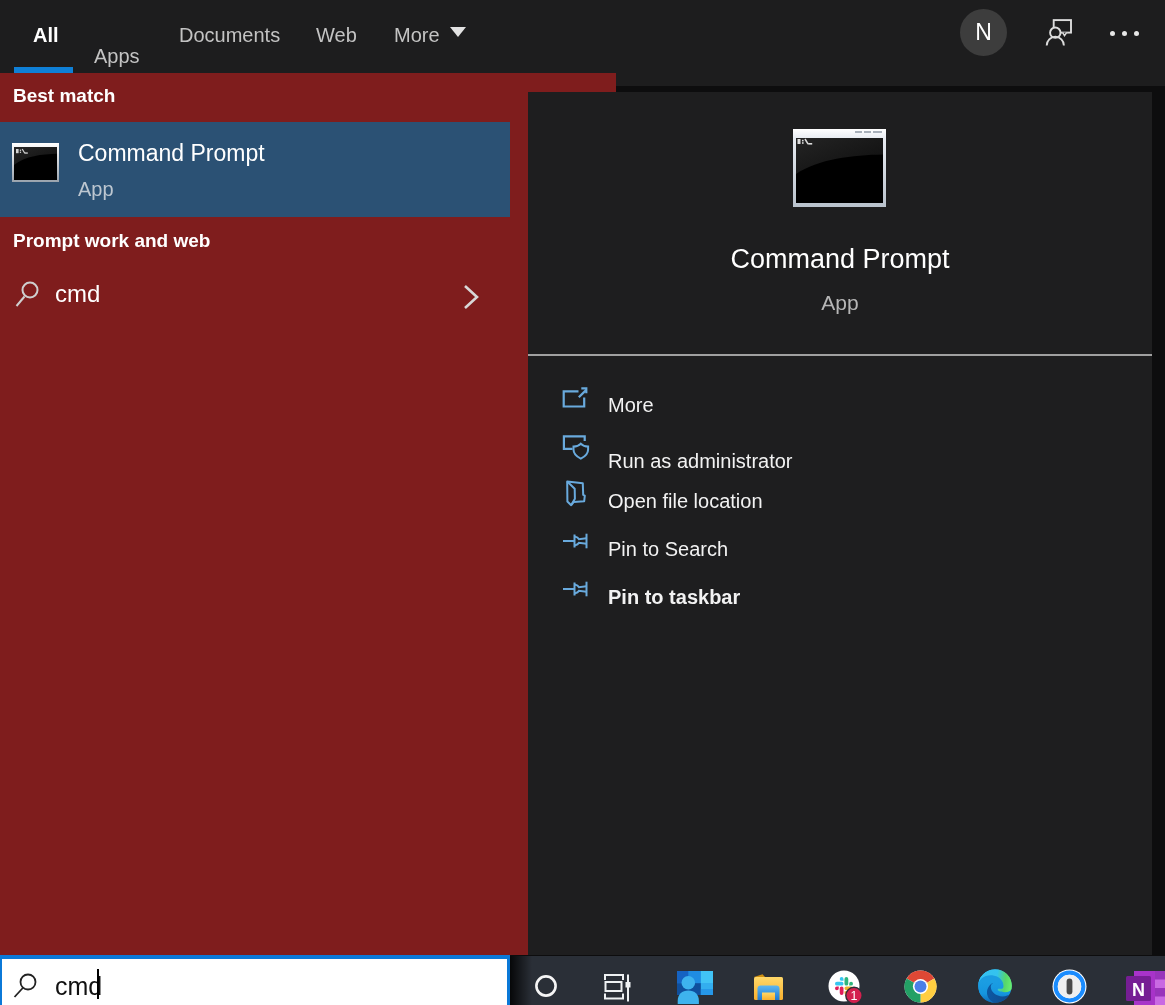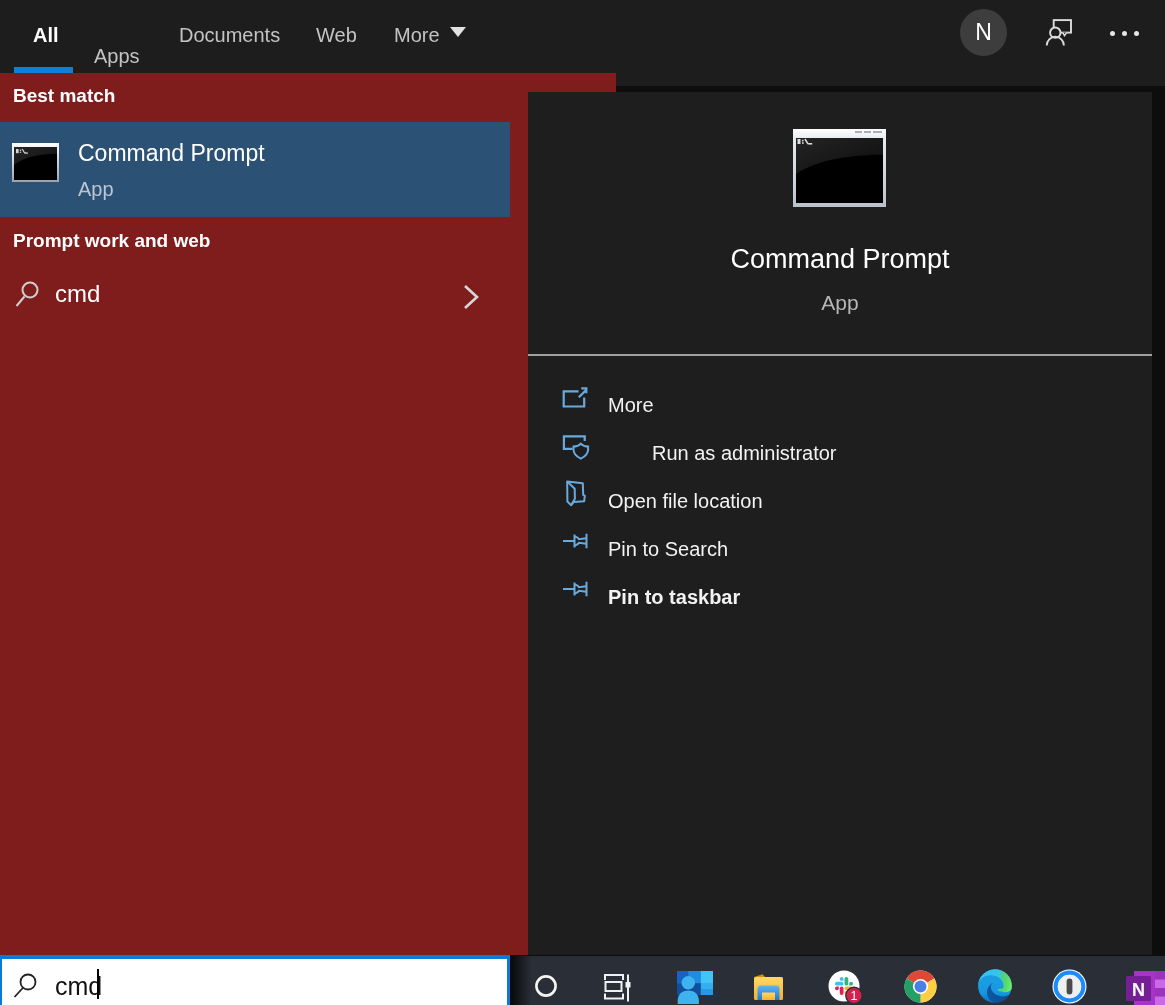--- a/index.html
+++ b/index.html
@@ -142,21 +142,21 @@
       <rect x="9" y="13.2" width="1.6" height="1.6"></rect>
       <rect x="15.2" y="14" width="4" height="1.6"></rect>
     </g>
     <path d="M12 10 L15.2 15.2" stroke="#dcdcdc" stroke-width="1.5"></path>
   </svg>
   <div id="rtitle">Command Prompt</div>
   <div id="rapp">App</div>
   <div id="rsep"></div>
 
   <div class="act" style="top:302px;">More</div>
-  <div class="act" style="top:350px;margin-left:44px;">Run as administrator</div>
+  <div class="act" style="top:358px;">Run as administrator</div>
   <div class="act" style="top:398px;">Open file location</div>
   <div class="act" style="top:446px;">Pin to Search</div>
   <div class="act" style="top:494px;font-weight:bold;">Pin to taskbar</div>
 
   <svg class="aicon" style="left:34px;top:294px;" width="26" height="22" viewBox="0 0 26 22">
     <g stroke="#69aadd" stroke-width="2.2" fill="none">
       <path d="M16.5 5.3 L1.7 5.3 L1.7 20.5 L22.2 20.5 L22.2 11.5"></path>
       <path d="M16.8 11.3 L24 4.1"></path>
       <path d="M19.3 2.3 L24.3 2.3 L24.3 7.3"></path>
     </g>

